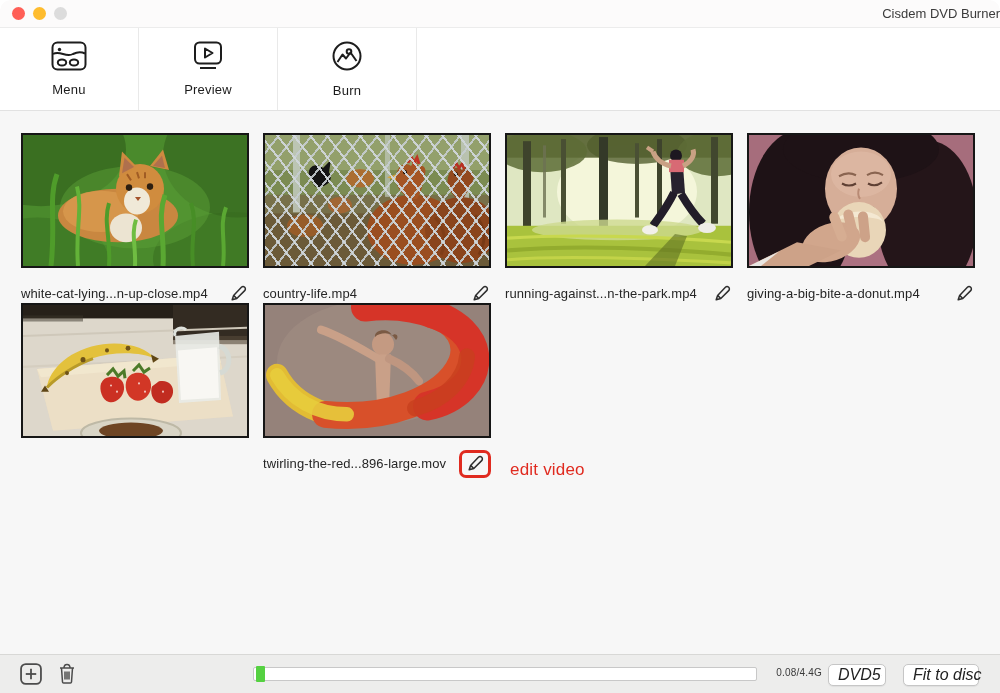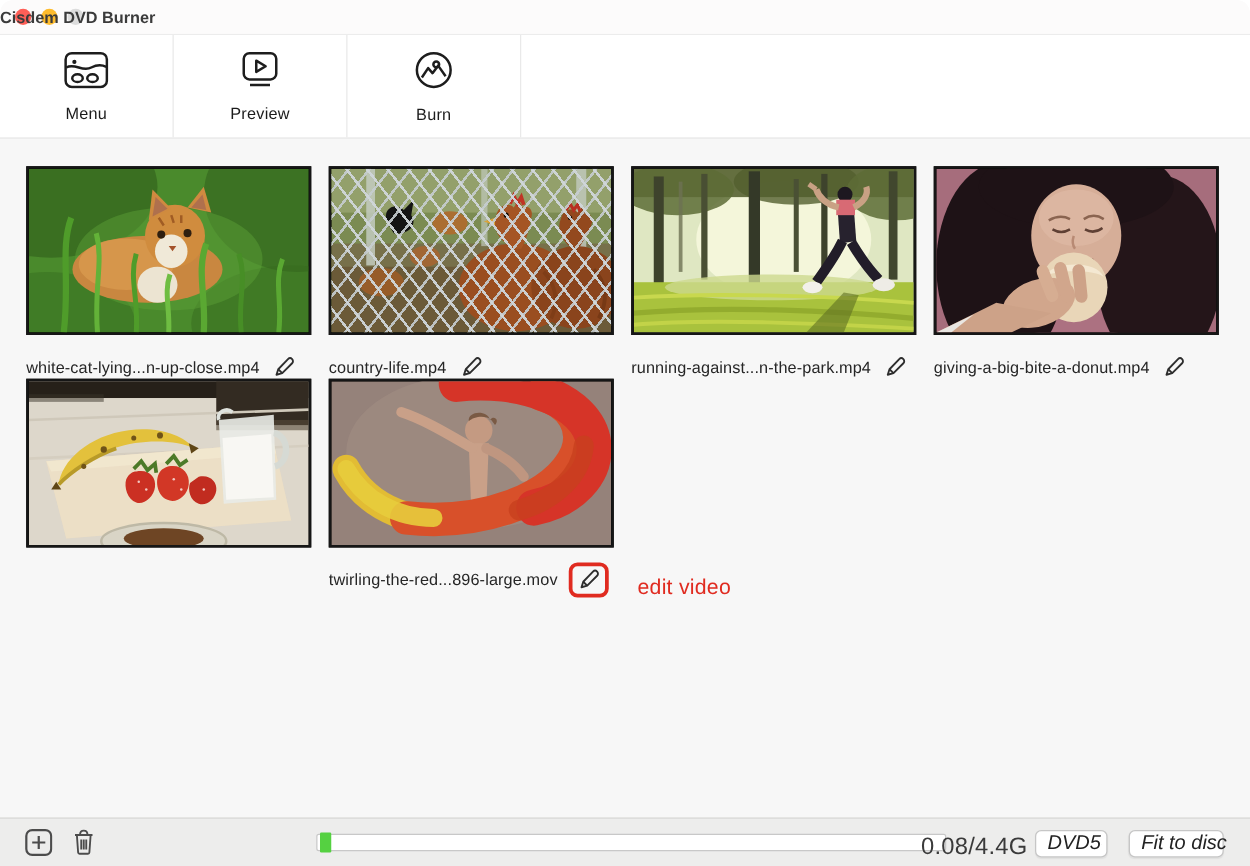--- a/index.html
+++ b/index.html
@@ -8,47 +8,47 @@
     font-family:"Liberation Sans",sans-serif;background:#ffffff;
     border-radius:10px 10px 0 0;
   }
   
   .titlebar{position:absolute;top:0;left:0;right:0;height:27px;background:#fcfbfb;border-bottom:1px solid #ececec;border-radius:10px 10px 0 0;}
   .lights{position:absolute;left:12px;top:7px;display:flex;gap:8px;}
   .light{width:13px;height:13px;border-radius:50%;}
   .light.red{background:#ff5f57;}
   .light.yellow{background:#febc2e;}
   .light.gray{background:#dcdcdc;}
-  .win-title{position:absolute;left:0;right:0;top:0;height:27px;line-height:28px;text-align:left;font-size:13px;font-weight:bold;color:#3b3b3b;}
+  .win-title{position:absolute;left:0;right:0;top:0;height:27px;line-height:28px;text-align:right;font-size:13px;font-weight:normal;color:#3b3b3b;}
   
   .toolbar{position:absolute;top:28px;left:0;right:0;height:82px;background:#ffffff;border-bottom:1px solid #e2e2e2;display:flex;}
   .tab{width:139px;height:100%;border-right:1px solid #e9e9e9;display:flex;flex-direction:column;align-items:center;justify-content:center;gap:7px;cursor:pointer;box-sizing:border-box;}
   .tab-label{font-size:13px;color:#1c1c1c;letter-spacing:.2px;}
   .tab.active .tab-label{color:#ef8c72;}
   
   .content{position:absolute;top:111px;left:0;right:0;height:544px;background:#f7f7f7;}
   .grid{position:absolute;top:22px;left:21px;display:grid;grid-template-columns:repeat(4,228px);column-gap:14px;}
   .cell{width:228px;height:170px;position:relative;}
   .thumb{width:228px;height:135px;border:2px solid #161616;box-sizing:border-box;position:relative;overflow:hidden;background:#000;cursor:pointer;}
   .thumb svg.art{position:absolute;inset:0;width:100%;height:100%;display:block;}
   .fence-overlay{position:absolute;inset:0;pointer-events:none;background:
     repeating-linear-gradient(52deg, rgba(210,216,218,0) 0 11px, rgba(208,214,217,.95) 11px 13px),
     repeating-linear-gradient(-52deg, rgba(205,211,214,0) 0 11px, rgba(198,205,208,.9) 11px 13px);}
-  .label-row{height:51px;display:flex;align-items:center;justify-content:flex-start;gap:9px;position:relative;white-space:nowrap;overflow:visible;}
+  .label-row{height:51px;display:flex;align-items:center;justify-content:space-between;gap:9px;position:relative;white-space:nowrap;overflow:visible;}
   .fname{font-size:13px;color:#262626;letter-spacing:.1px;}
   .pencil-btn{width:22px;height:22px;display:flex;align-items:center;justify-content:center;cursor:pointer;flex:0 0 auto;}
   .pencil-btn.highlight{width:32px;height:28px;border:3px solid #e02b20;border-radius:7px;box-sizing:border-box;}
   .edit-annotation{position:absolute;left:247px;top:22px;color:#e02b20;font-size:17px;letter-spacing:.2px;}
   
   .bottombar{position:absolute;bottom:0;left:0;right:0;height:38px;background:#ededec;border-top:1px solid #d8d8d6;}
   .add-btn{position:absolute;left:20px;top:8px;width:22px;height:22px;cursor:pointer;}
   .trash-btn{position:absolute;left:57px;top:7px;width:22px;height:24px;cursor:pointer;}
   .capacity-bar{position:absolute;left:253px;top:12px;width:504px;height:14px;background:#ffffff;border:1px solid #c8c8c8;border-radius:2px;box-sizing:border-box;}
   .capacity-fill{position:absolute;left:2px;top:-2px;bottom:-2px;width:8px;background:#55d141;border-radius:1px;}
-  .capacity-text{position:absolute;right:178px;top:12px;font-size:19px;color:#3a3a3a;letter-spacing:.2px;}
+  .capacity-text{position:absolute;right:178px;top:12px;font-size:10px;color:#3a3a3a;letter-spacing:.2px;}
   .mac-select{position:absolute;top:9px;height:22px;background:#ffffff;border:1px solid #c6c6c6;border-radius:5px;display:flex;align-items:center;justify-content:space-between;padding:0 4px 0 9px;box-sizing:border-box;font-size:16px;color:#222;cursor:pointer;box-shadow:0 1px 1px rgba(0,0,0,.06);font-style:italic;}
   .select-dvd{left:828px;width:58px;}
   .select-fit{left:903px;width:76px;}
   .select-label{white-space:nowrap;}
 </style>
 </head>
 <body>
 
 <div class="titlebar">
   <div class="lights">

